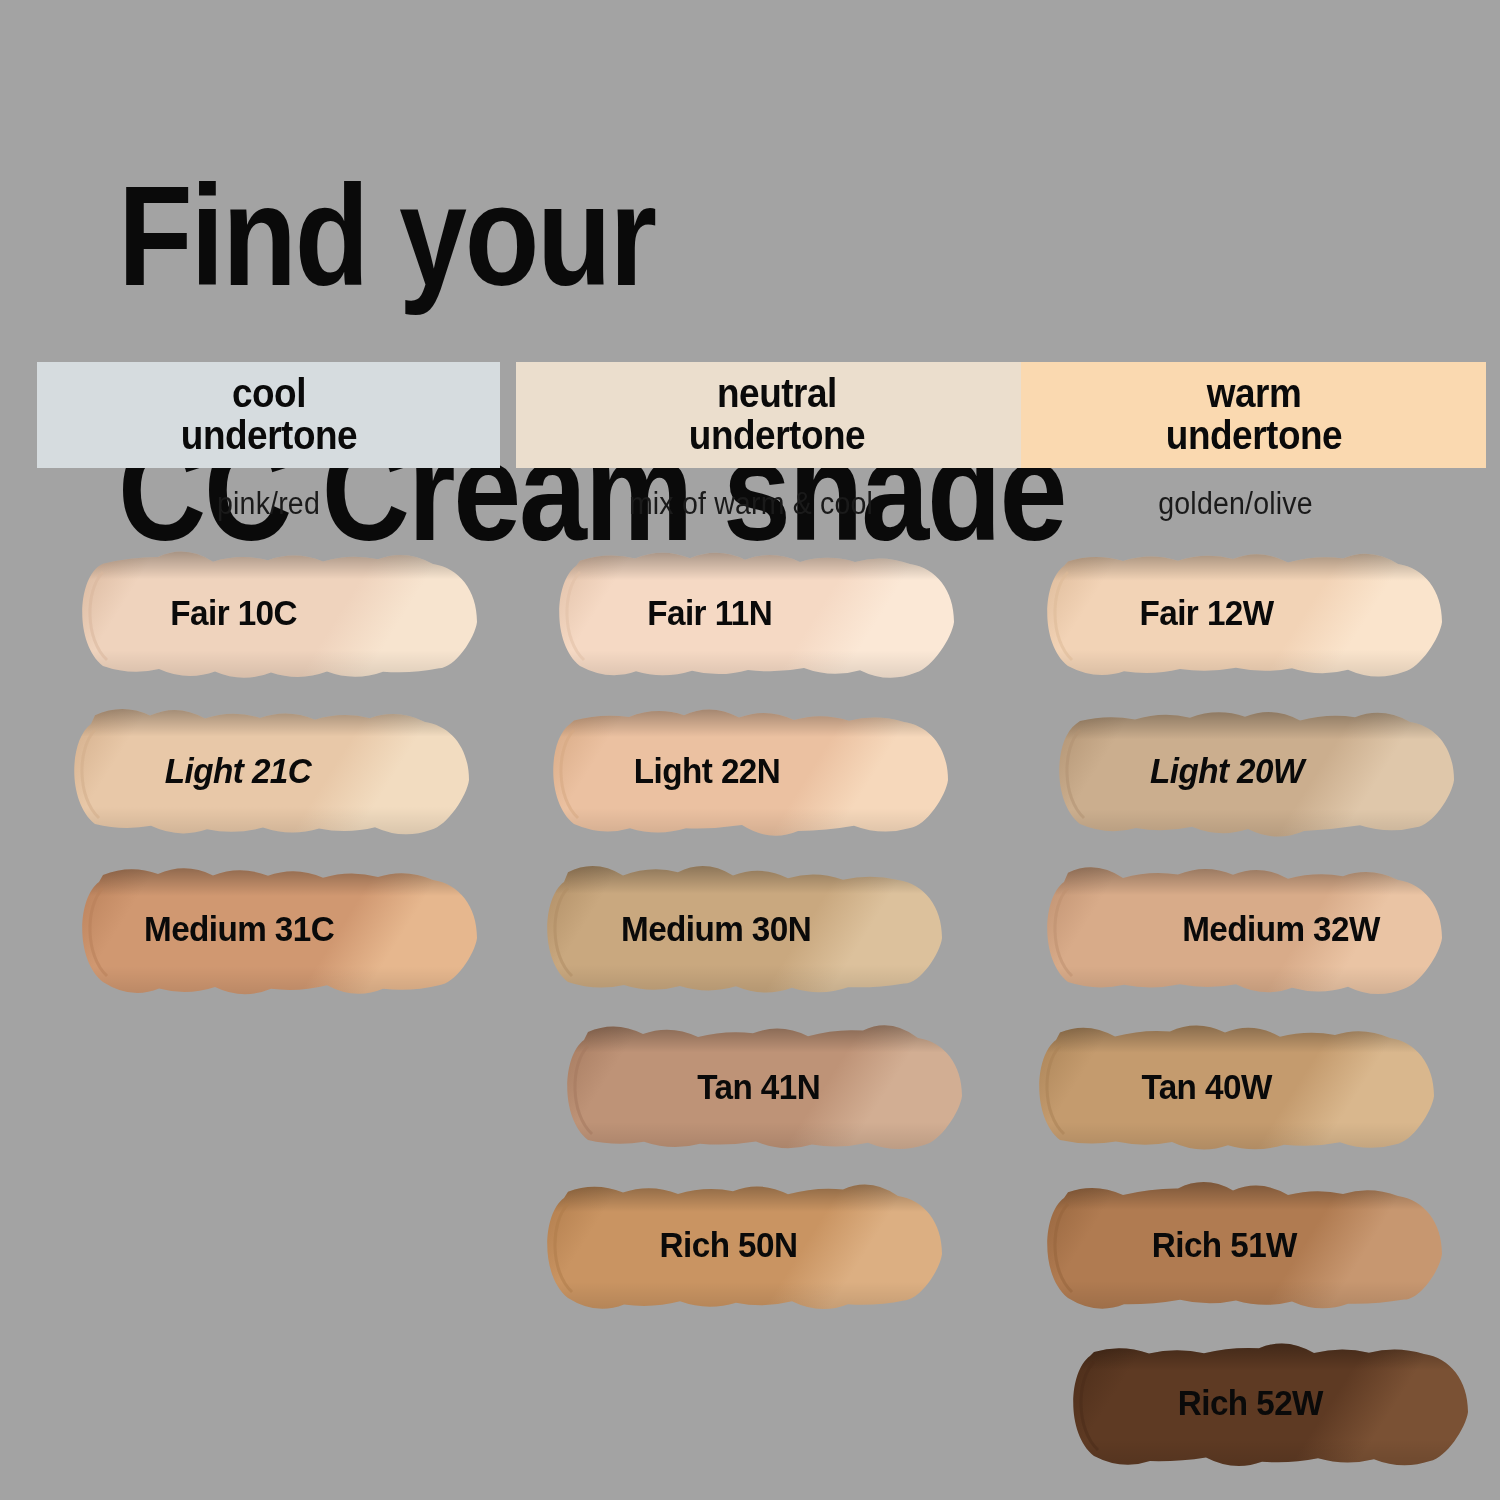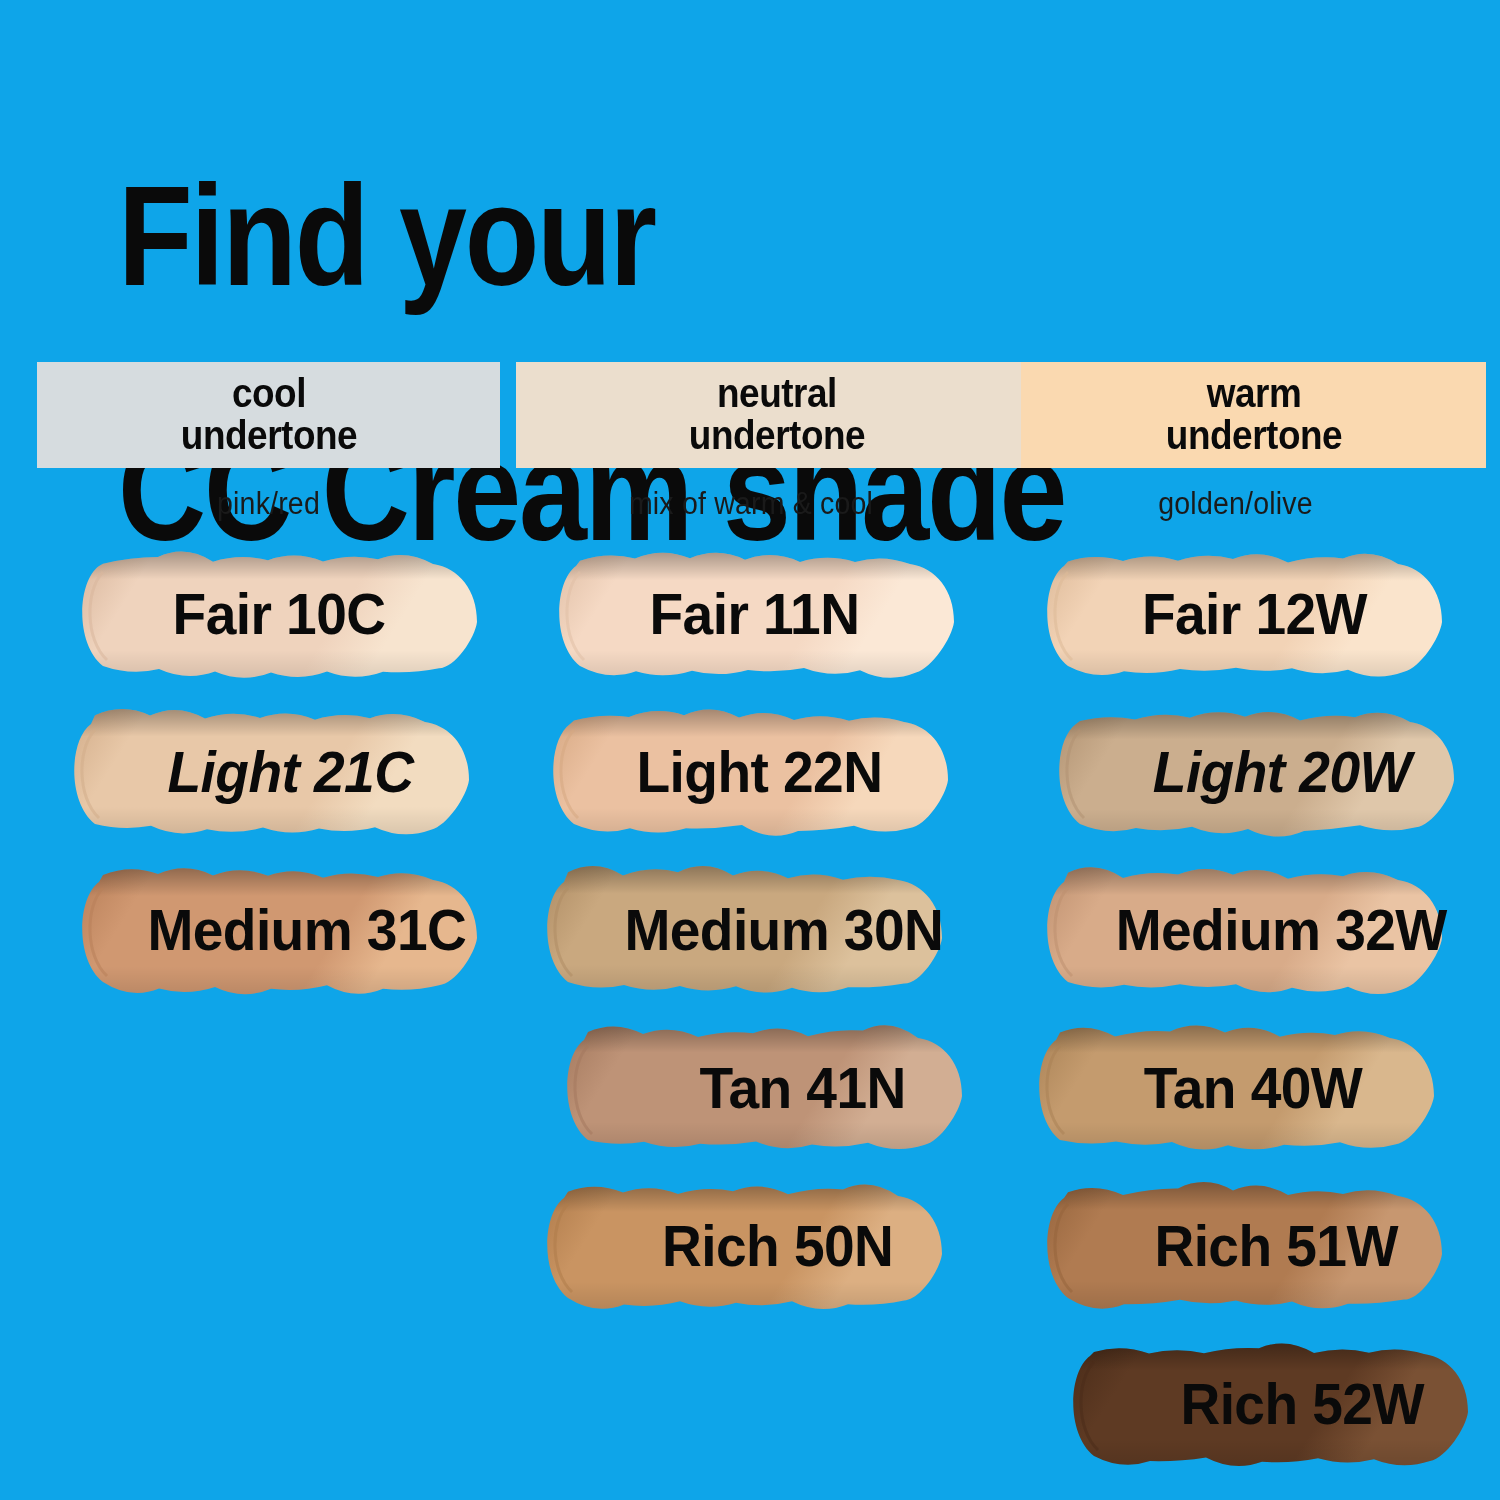--- a/index.html
+++ b/index.html
@@ -9,21 +9,21 @@
     height: 1500px;
     background: #ffffff;
     font-family: "Liberation Sans", sans-serif;
     overflow: hidden;
   }
 
   .page {
     position: relative;
     width: 1500px;
     height: 1500px;
-    background: #0ea5e9;
+    background: #a3a3a3;
   }
 
   
   .title {
     position: absolute;
     left: 118px;
     top: 44px;
     width: 1300px;
     color: #0a0a0a;
     font-family: "Liberation Sans", sans-serif;
@@ -119,21 +119,21 @@
   .swatch-label {
     position: absolute;
     left: 0;
     top: 0;
     width: 430px;
     height: 150px;
     display: flex;
     align-items: center;
     font-family: "Liberation Sans", sans-serif;
     font-weight: 700;
-    font-size: 58px;
+    font-size: 35px;
     letter-spacing: -0.6px;
     color: #0a0a0a;
     white-space: nowrap;
     z-index: 3;
     pointer-events: none;
   }
   .swatch-label > span { display: inline-block; transform: scaleX(0.95); }
 </style>
 </head>
 <body>

